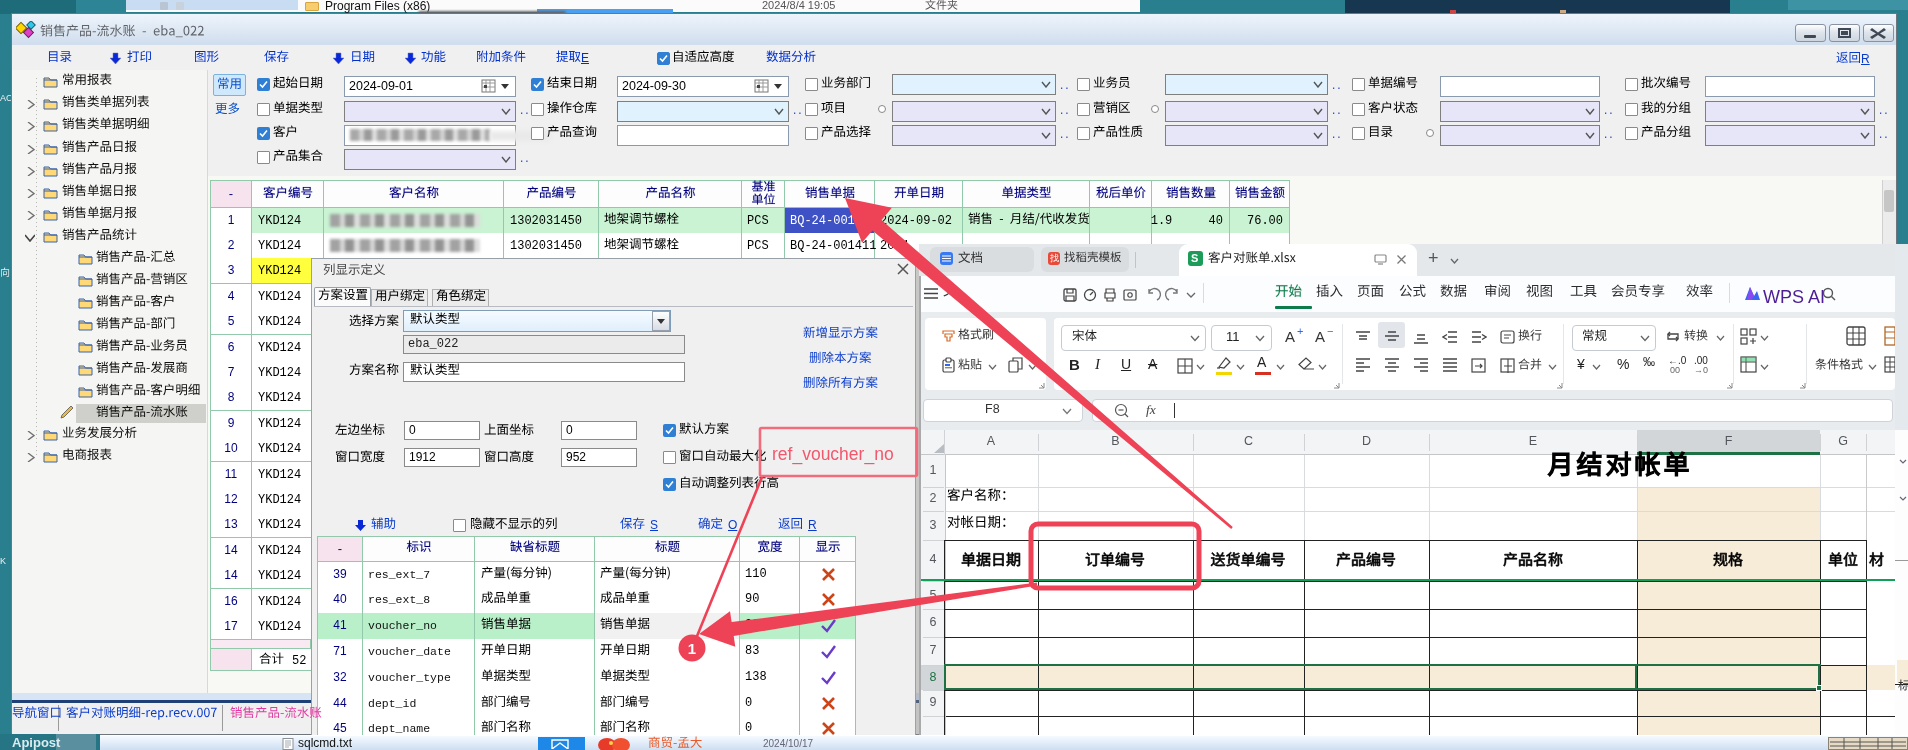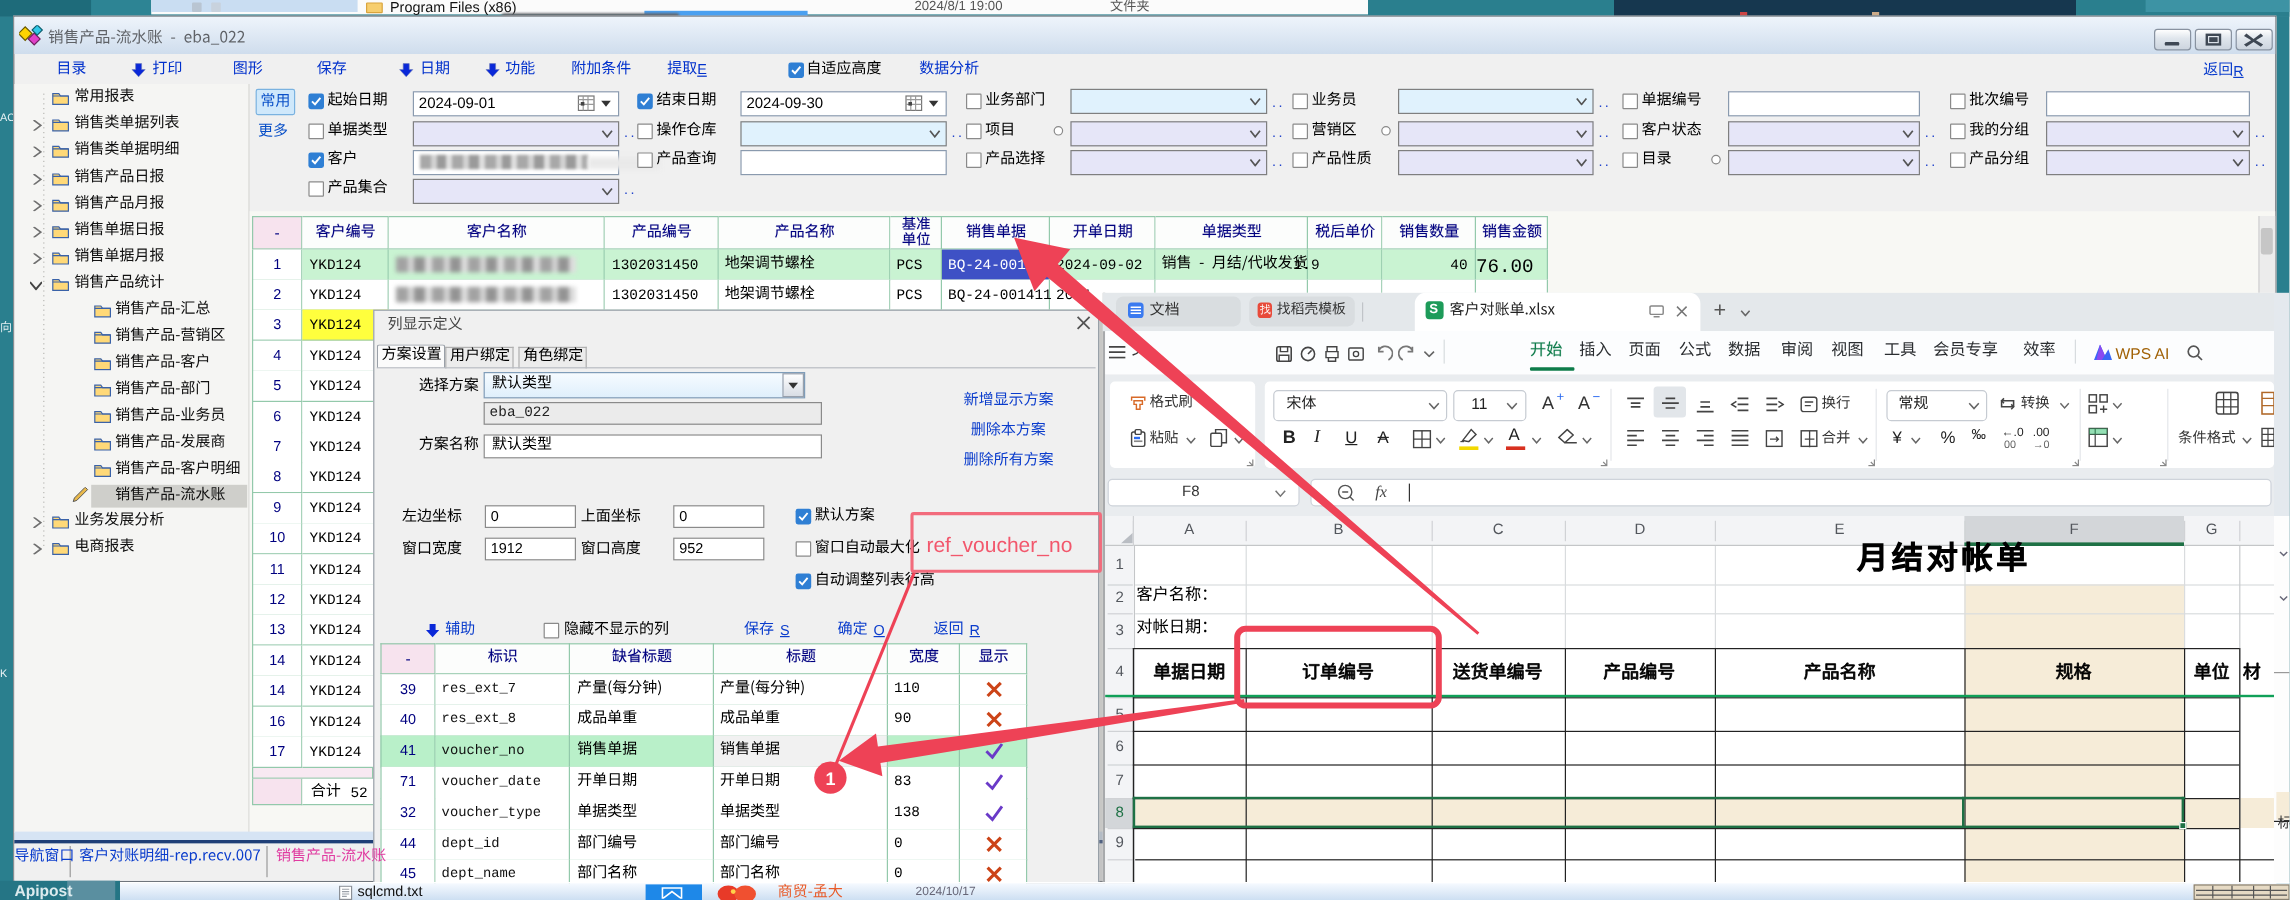--- a/index.html
+++ b/index.html
@@ -7,21 +7,21 @@
 </style></head><body>
 <div style="left:0px;top:0px;width:1908px;height:14px;background:#2a7f8e"></div>
 <div style="left:0px;top:0px;width:76px;height:14px;background:#1e6b7a"></div>
 <div style="left:76px;top:0px;width:50px;height:14px;background:#2d8494"></div>
 <div style="left:126px;top:0px;width:1014px;height:12px;background:#fbfbfb"></div>
 <div style="left:126px;top:0px;width:172px;height:10px;background:#c9ddf2"></div>
 <div style="left:160px;top:2px;width:8px;height:8px;background:#b9c5d2;border-radius:1px"></div>
 <div style="left:176px;top:2px;width:8px;height:8px;background:#c8d2dd;border-radius:1px"></div>
 <div style="left:305px;top:2px;width:14px;height:9px;background:#f7ce6e;border:1px solid #d9a43c;border-radius:1px"></div>
 <div style="position:absolute;left:325px;top:-1px;font-size:12px;color:#111">Program Files (x86)</div>
-<div style="position:absolute;left:762px;top:-1px;font-size:11px;color:#555">2024/8/1 19:00</div>
+<div style="position:absolute;left:762px;top:-1px;font-size:11px;color:#555">2024/8/4 19:05</div>
 <div style="left:537px;top:9px;width:136px;height:5px;background:#4aa0f0"></div>
 <div style="left:418px;top:11px;width:148px;height:4px;background:#63666b;border-radius:2px;filter:blur(1px)"></div>
 <div style="left:1140px;top:0px;width:205px;height:14px;background:#2a7f8e"></div>
 <div style="left:1345px;top:0px;width:385px;height:14px;background:#16374f"></div>
 <div style="left:1450px;top:10px;width:6px;height:3px;background:#c44"></div>
 <div style="left:1560px;top:10px;width:6px;height:3px;background:#ca8"></div>
 <div style="left:1730px;top:0px;width:178px;height:14px;background:#2a7f8e"></div>
 <div style="left:1788px;top:0px;width:120px;height:10px;background:#3d93a4"></div>
 <div style="left:0px;top:14px;width:11px;height:736px;background:#2a7f8e"></div>
 <div style="position:absolute;left:0px;top:93px;font-size:9px;color:#e8f2f4">AC</div>
@@ -466,23 +466,23 @@
 <div style="left:875px;top:208px;width:88px;height:26px;background:#c9f3d2;border:1px solid #93c9ab;border-top:none;border-left:none"></div>
 <div style="left:963px;top:208px;width:127px;height:26px;background:#c9f3d2;border:1px solid #93c9ab;border-top:none;border-left:none"></div>
 <div style="left:1090px;top:208px;width:62px;height:26px;background:#c9f3d2;border:1px solid #93c9ab;border-top:none;border-left:none"></div>
 <div style="left:1152px;top:208px;width:78px;height:26px;background:#c9f3d2;border:1px solid #93c9ab;border-top:none;border-left:none"></div>
 <div style="left:1230px;top:208px;width:60px;height:26px;background:#c9f3d2;border:1px solid #93c9ab;border-top:none;border-left:none"></div>
 <div style="left:330px;top:214px;width:150px;height:13px;background:repeating-linear-gradient(90deg,#a2a2a2 0 10px,#d5d5d5 10px 15px,#939393 15px 24px,#dddddd 24px 30px);filter:blur(1.6px)"></div>
 <div style="position:absolute;left:510px;top:214px;font-size:12px;font-family:'Liberation Mono'">1302031450</div>
 <div style="position:absolute;left:747px;top:214px;font-size:12px;font-family:'Liberation Mono'">PCS</div>
 <div style="position:absolute;left:790px;top:214px;font-size:12px;font-family:'Liberation Mono';color:#fff">BQ-24-001411</div>
 <div style="position:absolute;left:880px;top:214px;font-size:12px;font-family:'Liberation Mono'">2024-09-02</div>
-<div style="position:absolute;left:1078px;top:214px;width:55px;text-align:left;font-size:12px;font-family:'Liberation Mono'">1.9</div>
+<div style="position:absolute;left:1134px;top:214px;width:55px;text-align:center;font-size:12px;font-family:'Liberation Mono'">1.9</div>
 <div style="position:absolute;left:1152px;top:214px;width:71px;text-align:right;font-size:12px;font-family:'Liberation Mono'">40</div>
-<div style="position:absolute;left:1230px;top:214px;width:53px;font-size:16px;font-family:'Liberation Mono'">76.00</div>
+<div style="position:absolute;left:1230px;top:214px;width:53px;text-align:right;font-size:12px;font-family:'Liberation Mono'">76.00</div>
 <div style="left:324px;top:233px;width:180px;height:26px;background:#fff;border:1px solid #93c9ab;border-top:none;border-left:none"></div>
 <div style="left:504px;top:233px;width:95px;height:26px;background:#fff;border:1px solid #93c9ab;border-top:none;border-left:none"></div>
 <div style="left:599px;top:233px;width:143px;height:26px;background:#fff;border:1px solid #93c9ab;border-top:none;border-left:none"></div>
 <div style="left:742px;top:233px;width:43px;height:26px;background:#fff;border:1px solid #93c9ab;border-top:none;border-left:none"></div>
 <div style="left:785px;top:233px;width:90px;height:26px;background:#fff;border:1px solid #93c9ab;border-top:none;border-left:none"></div>
 <div style="left:875px;top:233px;width:88px;height:26px;background:#fff;border:1px solid #93c9ab;border-top:none;border-left:none"></div>
 <div style="left:963px;top:233px;width:127px;height:26px;background:#fff;border:1px solid #93c9ab;border-top:none;border-left:none"></div>
 <div style="left:1090px;top:233px;width:62px;height:26px;background:#fff;border:1px solid #93c9ab;border-top:none;border-left:none"></div>
 <div style="left:1152px;top:233px;width:78px;height:26px;background:#fff;border:1px solid #93c9ab;border-top:none;border-left:none"></div>
 <div style="left:1230px;top:233px;width:60px;height:26px;background:#fff;border:1px solid #93c9ab;border-top:none;border-left:none"></div>
@@ -688,21 +688,21 @@
 <svg style="left:1186px;top:292px" width="10" height="6" viewBox="0 0 10 6">
     <path d="M1 1 L5 5 L9 1" fill="none" stroke="#666" stroke-width="1.3"></path>
   </svg>
 <div style="left:1203px;top:283px;width:1px;height:20px;background:#d8dcdf"></div>
 <div style="left:1275px;top:306px;width:37px;height:3px;background:#0e7c4a;border-radius:1px"></div>
 <div style="left:1729px;top:283px;width:1px;height:20px;background:#d8dcdf"></div>
 <svg style="left:1745px;top:287px" width="15" height="13" viewBox="0 0 15 13">
     <path d="M0 13 L5 0 L9 9 L12 4 L15 13 Z" fill="#3a66f5"></path>
     <path d="M5 0 L9 9 L6.5 13 L2 13 Z" fill="#8a4af0"></path>
   </svg>
-<div style="position:absolute;left:1763px;top:287px;font-size:13px;color:#a16207">WPS AI</div>
+<div style="position:absolute;left:1763px;top:287px;font-size:18px;color:#4c1d95">WPS AI</div>
 <svg style="left:1822px;top:287px" width="14" height="14" viewBox="0 0 14 14">
     <circle cx="6" cy="6" r="4.5" fill="none" stroke="#555" stroke-width="1.4"></circle>
     <path d="M9.5 9.5 L13 13" stroke="#555" stroke-width="1.4"></path>
   </svg>
 <div style="left:921px;top:312px;width:974px;height:83px;background:#e9ecef"></div>
 <div style="left:925px;top:318px;width:121px;height:72px;background:#fff;border-radius:4px"></div>
 <div style="left:1054px;top:318px;width:841px;height:72px;background:#fff;border-radius:4px"></div>
 <div style="left:1342px;top:324px;width:1px;height:60px;background:#e4e7ea"></div>
 <div style="left:1563px;top:324px;width:1px;height:60px;background:#e4e7ea"></div>
 <div style="left:1733px;top:324px;width:1px;height:60px;background:#e4e7ea"></div>

